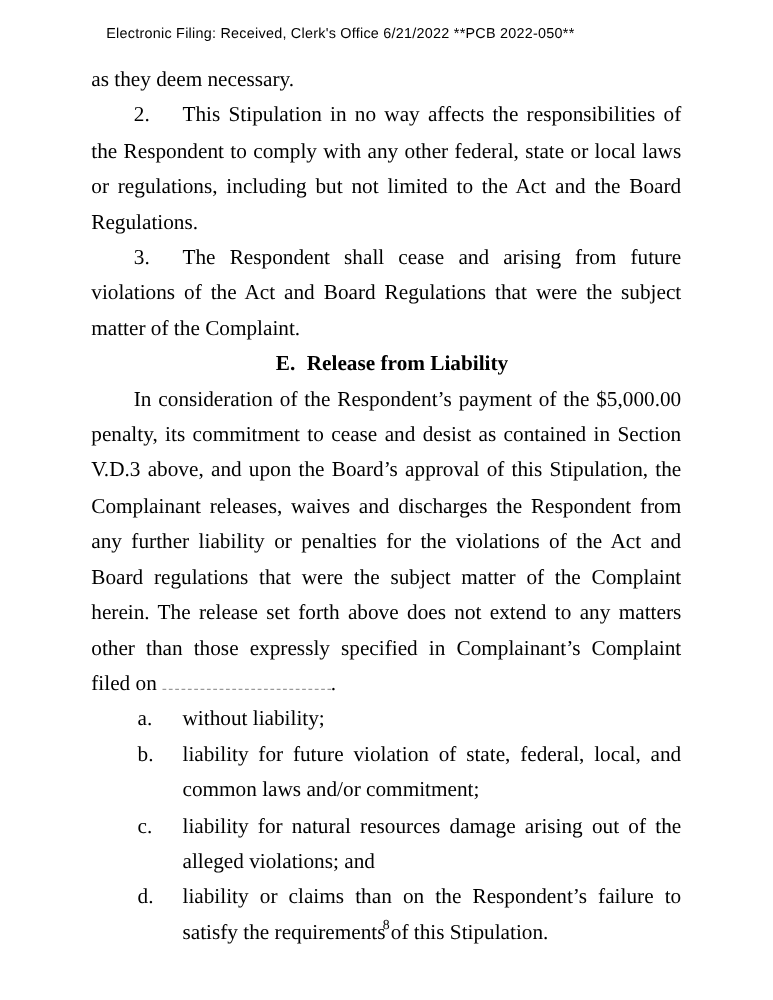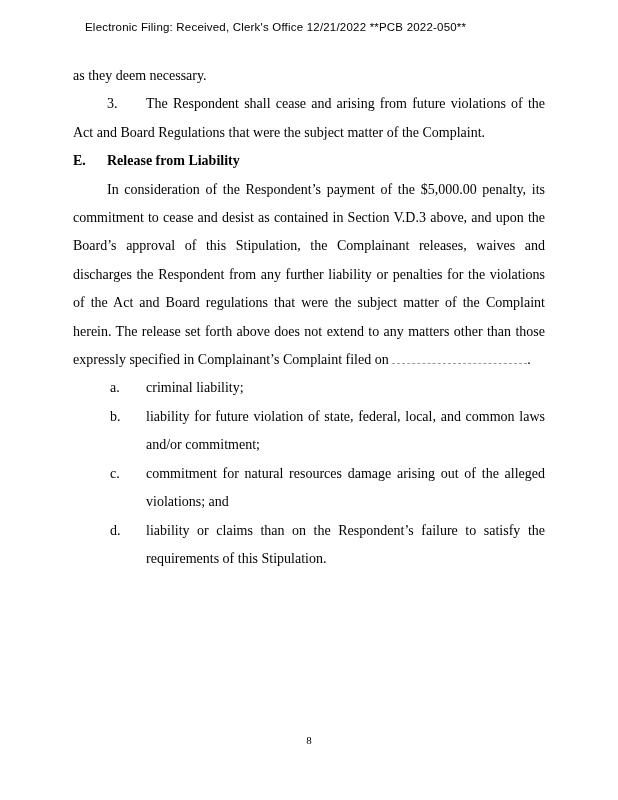--- a/index.html
+++ b/index.html
@@ -16,36 +16,36 @@
     overflow: hidden;
   }
   .filing-header {
     font-family: "Liberation Sans", sans-serif;
     font-size: 11.5px;
     line-height: 14px;
     margin: 20px 0 0 85px;
     letter-spacing: 0.2px;
   }
   .content {
-    margin: 28px auto 0 73px;
+    margin: 16px auto 0 73px;
     width: 472px;
-    font-size: 14px;
+    font-size: 17px;
     line-height: 28.4px;
     text-align: justify;
   }
   .content p { margin: 0; padding: 0; }
   .para-indent { text-indent: 34px; }
   .para-num {
     display: inline-block;
     width: 39px;
     text-indent: 0;
   }
   .section-heading {
     font-weight: bold;
-    text-align: left;
+    text-align: center;
   }
   .section-letter {
     display: inline-block;
     width: 34px;
   }
   .blank-line {
     display: inline-block;
     width: 135px;
     height: 11px;
     border-bottom: 1px dashed #9a9a9a;
@@ -71,54 +71,57 @@
     top: 734px;
     width: 618px;
     text-align: center;
     font-size: 11px;
     font-family: "Liberation Serif", serif;
   }
 </style>
 </head>
 <body>
 
-<div class="filing-header">Electronic Filing: Received, Clerk's Office 12/21/2022 **PCB 2022-050**</div>
+<div class="filing-header">Electronic Filing: Received, Clerk's Office 6/21/2022 **PCB 2022-050**</div>
 
 <div class="content">
 
   <p>as they deem necessary.</p>
 
+  <p class="para-indent">
+    <span class="para-num">2.</span><span>This Stipulation in no way affects the responsibilities of the Respondent to comply with any other federal, state or local laws or regulations, including but not limited to the Act and the Board Regulations.</span>
+  </p>
 
   <p class="para-indent">
     <span class="para-num">3.</span><span>The Respondent shall cease and arising from future violations of the Act and Board Regulations that were the subject matter of the Complaint.</span>
   </p>
 
   <p class="section-heading">
     <span class="section-letter">E.</span><span>Release from Liability</span>
   </p>
 
   <p class="para-indent">
     <span>In consideration of the Respondent’s payment of the $5,000.00 penalty, its commitment to cease and desist as contained in Section V.D.3 above, and upon the Board’s approval of this Stipulation, the Complainant releases, waives and discharges the Respondent from any further liability or penalties for the violations of the Act and Board regulations that were the subject matter of the Complaint herein. The release set forth above does not extend to any matters other than those expressly specified in Complainant’s Complaint filed on</span>
     <span class="blank-line"></span><span>.</span>
   </p>
 
 
   <div class="list-item">
     <span class="item-letter">a.</span>
-    <span class="item-text">criminal liability;</span>
+    <span class="item-text">without liability;</span>
   </div>
 
   <div class="list-item">
     <span class="item-letter">b.</span>
     <span class="item-text">liability for future violation of state, federal, local, and common laws and/or commitment;</span>
   </div>
 
   <div class="list-item">
     <span class="item-letter">c.</span>
-    <span class="item-text">commitment for natural resources damage arising out of the alleged violations; and</span>
+    <span class="item-text">liability for natural resources damage arising out of the alleged violations; and</span>
   </div>
 
   <div class="list-item">
     <span class="item-letter">d.</span>
     <span class="item-text">liability or claims than on the Respondent’s failure to satisfy the requirements of this Stipulation.</span>
   </div>
 
 </div>
 
 <div class="page-footer">8</div>

